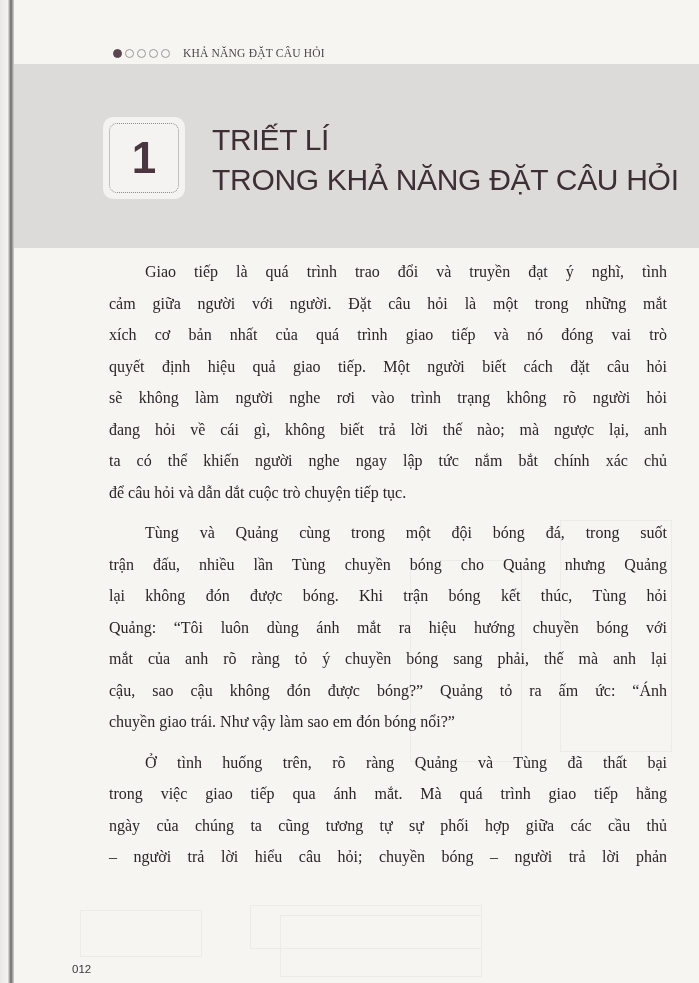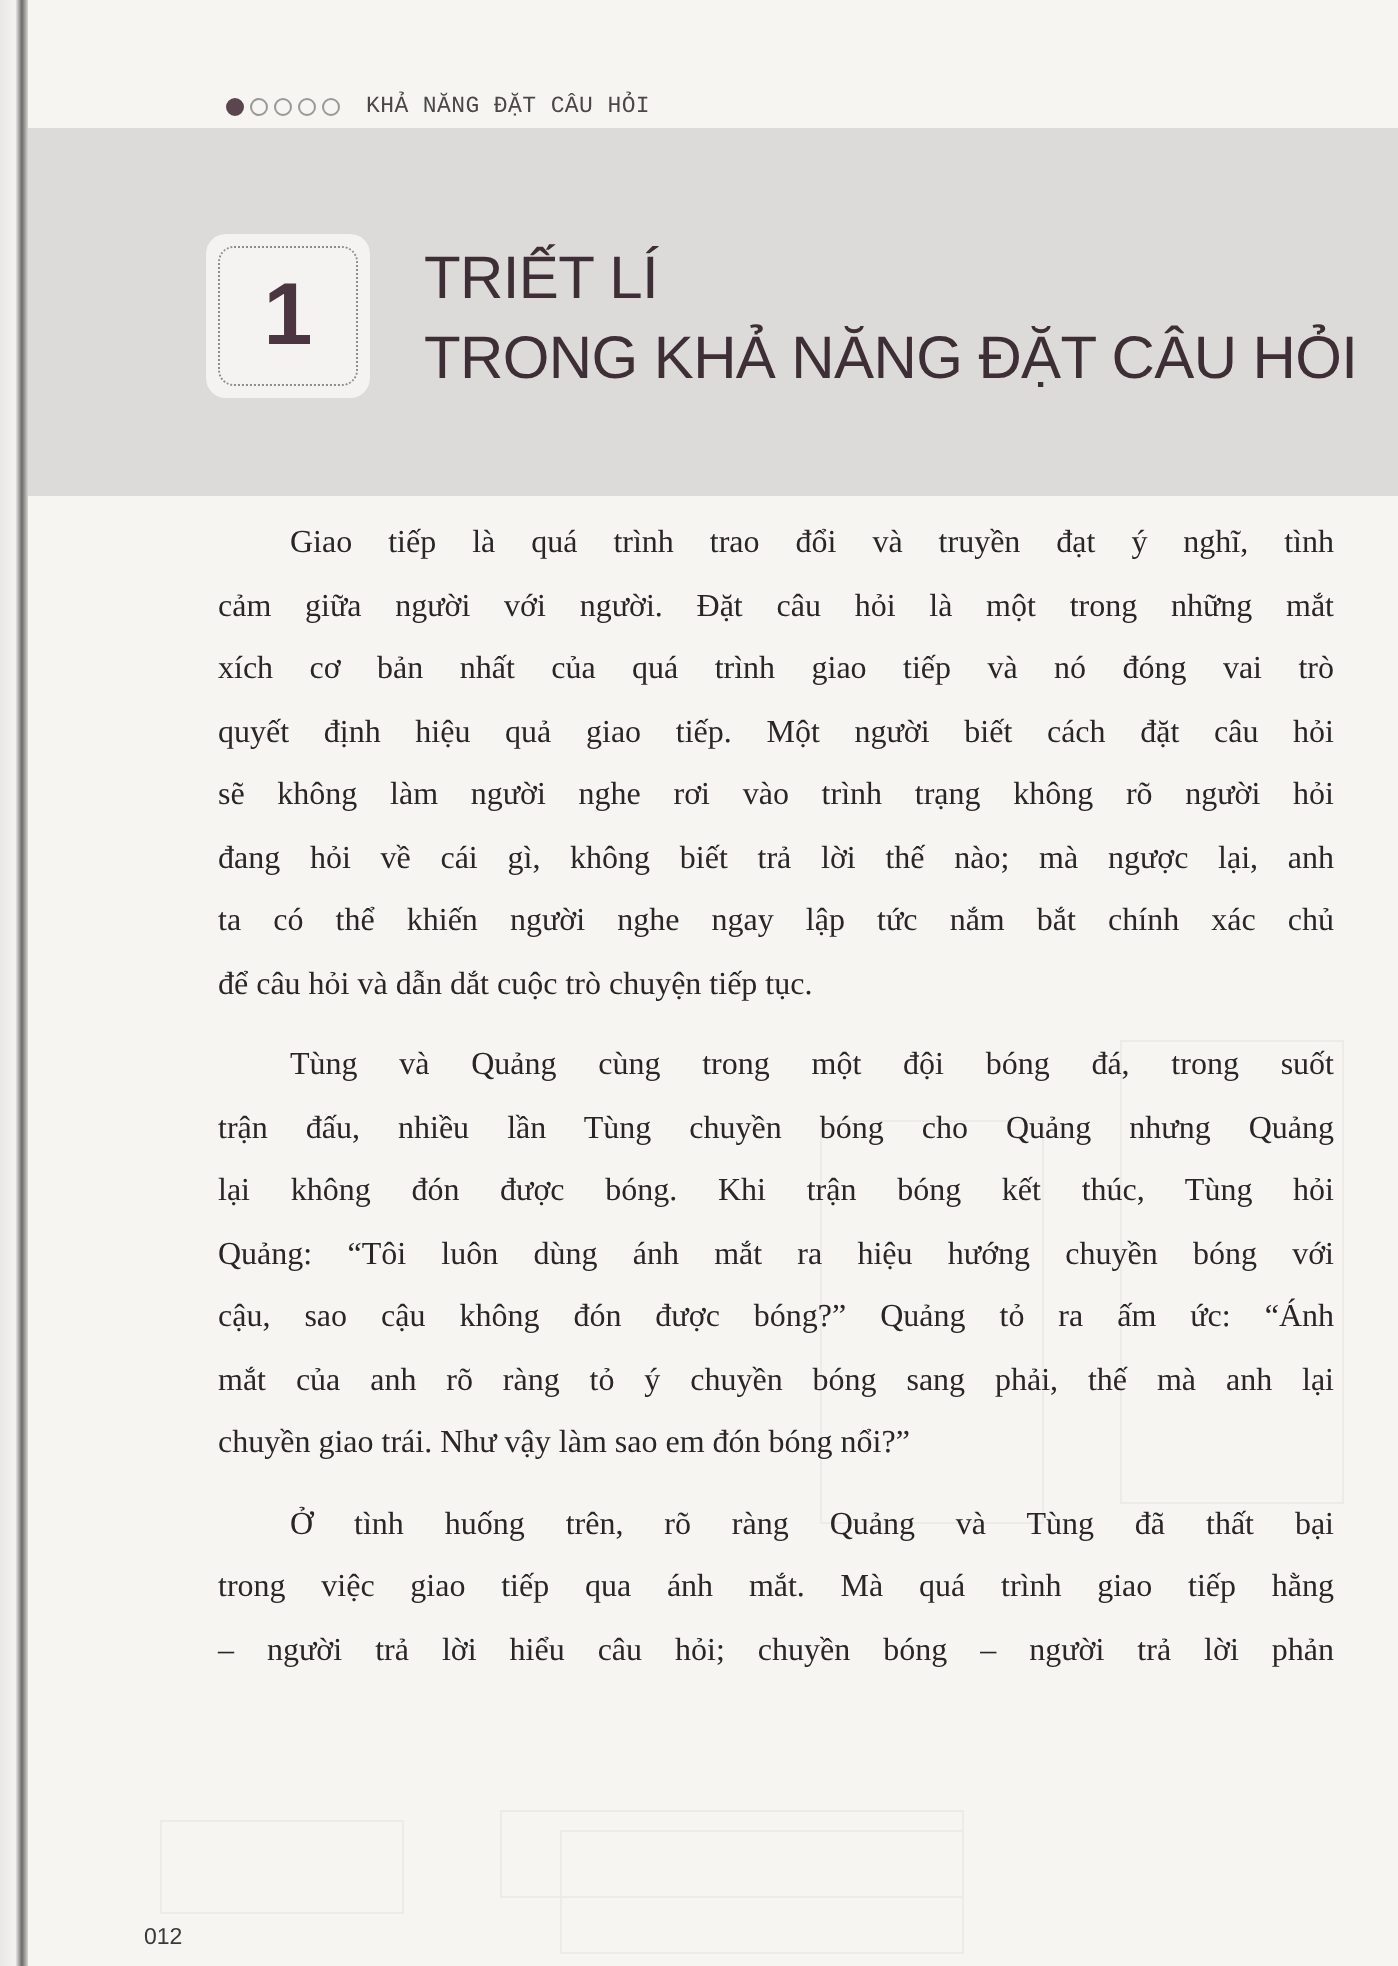--- a/index.html
+++ b/index.html
@@ -16,21 +16,21 @@
     position: absolute; left: 113px; top: 44px; height: 18px;
     display: flex; align-items: center; gap: 3px;
   }
   .dot {
     width: 9px; height: 9px; border-radius: 50%;
     border: 1px solid #9a9896; box-sizing: border-box; background: transparent;
   }
   .dot.filled { background: #5b4650; border-color: #5b4650; }
   .running-head .label {
     margin-left: 10px;
-    font-family: Liberation Mono, monospace; font-size: 11.5px;
+    font-family: Liberation Serif, serif; font-size: 11.5px;
     color: #4a4746; letter-spacing: 0.2px;
   }
   .band {
     position: absolute; left: 14px; top: 64px; width: 685px; height: 184px;
     background: #dcdbd9;
   }
   .num-box {
     position: absolute; left: 103px; top: 117px; width: 82px; height: 82px;
     background: #f4f3f1; border-radius: 10px;
   }
@@ -107,24 +107,25 @@
     <span class="line">sẽ không làm người nghe rơi vào trình trạng không rõ người hỏi</span>
     <span class="line">đang hỏi về cái gì, không biết trả lời thế nào; mà ngược lại, anh</span>
     <span class="line">ta có thể khiến người nghe ngay lập tức nắm bắt chính xác chủ</span>
     <span class="line last">để câu hỏi và dẫn dắt cuộc trò chuyện tiếp tục.</span>
   </p>
   <p>
     <span class="line indent">Tùng và Quảng cùng trong một đội bóng đá, trong suốt</span>
     <span class="line">trận đấu, nhiều lần Tùng chuyền bóng cho Quảng nhưng Quảng</span>
     <span class="line">lại không đón được bóng. Khi trận bóng kết thúc, Tùng hỏi</span>
     <span class="line">Quảng: “Tôi luôn dùng ánh mắt ra hiệu hướng chuyền bóng với</span>
+    <span class="line">mắt của anh rõ ràng tỏ ý chuyền bóng sang phải, thế mà anh lại</span>
     <span class="line">cậu, sao cậu không đón được bóng?” Quảng tỏ ra ấm ức: “Ánh</span>
-    <span class="line">mắt của anh rõ ràng tỏ ý chuyền bóng sang phải, thế mà anh lại</span>
     <span class="line last">chuyền giao trái. Như vậy làm sao em đón bóng nổi?”</span>
   </p>
   <p>
     <span class="line indent">Ở tình huống trên, rõ ràng Quảng và Tùng đã thất bại</span>
     <span class="line">trong việc giao tiếp qua ánh mắt. Mà quá trình giao tiếp hằng</span>
+    <span class="line">ngày của chúng ta cũng tương tự sự phối hợp giữa các cầu thủ</span>
     <span class="line">– người trả lời hiểu câu hỏi; chuyền bóng – người trả lời phản</span>
   </p>
 </div>
 
 <div class="folio">012</div>
 
 </body></html>

